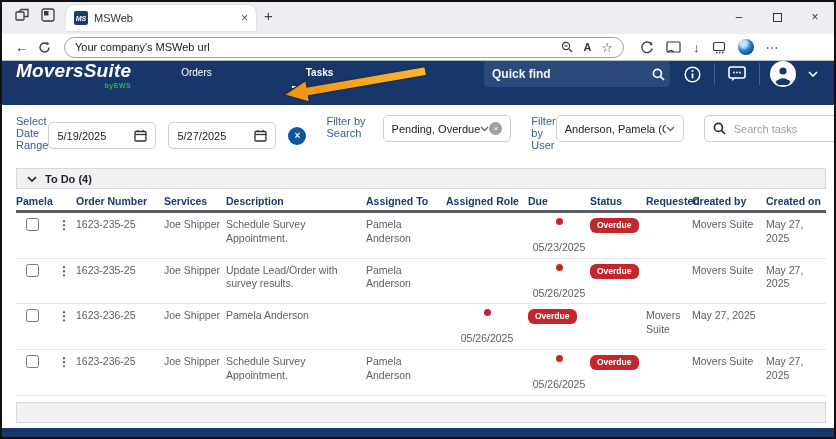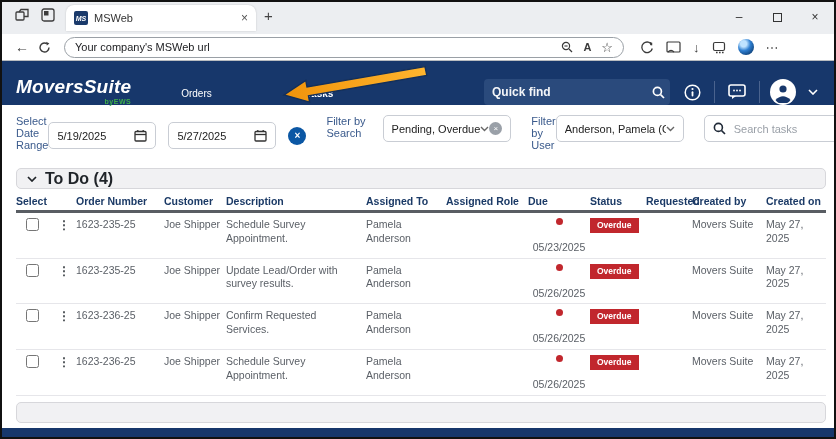--- a/index.html
+++ b/index.html
@@ -23,21 +23,21 @@
   .toolbar { height:27px; background:#fff; display:flex; align-items:center; padding:0 10px; gap:6px; border-bottom:1px solid #b9bcc0; flex:0 0 auto; }
   .nav-ic { font-size:14px; color:#3a3a3a; width:20px; text-align:center; }
   .urlbar { flex:0 0 560px; height:21px; border:1px solid #9aa0a6; border-radius:11px; display:flex; align-items:center; padding:0 10px; gap:8px; }
   .url-text { flex:1; font-size:11px; color:#202124; border:none; outline:none; background:transparent; font-family:"Liberation Sans",sans-serif; }
   .url-icons { display:flex; align-items:center; gap:10px; }
   .toolbar-right { display:flex; align-items:center; gap:12px; margin-left:10px; }
   .mini-ic { color:#3a3a3a; font-size:12px; display:flex; align-items:center; }
   .avatar-globe { width:16px; height:16px; border-radius:50%; background:radial-gradient(circle at 35% 30%, #bfe3ff 0 20%, #2f7fd1 45%, #134a86 75%, #0c2c55 100%); }
 
   
-  .appbar { height:44px; background:#17376b; display:flex; align-items:flex-end; padding:0 14px; position:relative; flex:0 0 auto; }
+  .appbar { height:44px; background:#17376b; display:flex; align-items:flex-start; padding:0 14px; position:relative; flex:0 0 auto; }
   .logo { color:#fff; font-style:italic; font-weight:bold; font-size:19px; letter-spacing:.2px; line-height:1; }
   .logo-sub { display:block; text-align:right; font-size:7px; color:#3fae49; font-weight:bold; margin-top:1px; letter-spacing:.5px; }
   .nav-items { display:flex; margin-left:48px; gap:90px; }
   .nav-item { color:#fff; font-size:10px; padding:6px 2px; position:relative; }
   .nav-item.active { font-weight:bold; }
   .nav-item.active::after { content:""; position:absolute; left:-12px; right:-24px; bottom:-4px; height:2px; background:#fff; }
   .arrow-annot { position:absolute; left:276px; top:2px; pointer-events:none; }
   .appbar-right { margin-left:auto; display:flex; align-items:center; gap:10px; }
   .quickfind { width:186px; height:26px; background:#2a4a7c; border-radius:4px; display:flex; align-items:center; padding:0 8px; }
   .quickfind input { flex:1; background:transparent; border:none; outline:none; color:#fff; font-size:12px; font-weight:bold; font-family:"Liberation Sans",sans-serif; }
@@ -59,31 +59,31 @@
   .selectbox { }
   .sel-text { flex:1; white-space:nowrap; overflow:hidden; }
   .gray-clear { width:13px; height:13px; border-radius:50%; background:#9aa0a8; color:#fff; font-size:8px; display:flex; align-items:center; justify-content:center; }
   .searchbox { width:190px; gap:8px; }
   .searchbox input { flex:1; border:none; outline:none; font-size:11px; color:#222; background:transparent; font-family:"Liberation Sans",sans-serif; }
   .searchbox input::placeholder { color:#9aa0a8; }
   .multi-wrap { margin-top:13px; }
   .multi-row { display:flex; align-items:center; gap:14px; }
   .multi-select { width:212px; height:27px; background:#eef0f4; border:1px solid #dfe2e8; border-radius:5px; display:flex; align-items:center; justify-content:flex-end; padding:0 10px; }
 
-  .section-bar { margin-top:12px; height:21px; background:#f1f1f3; border:1px solid #d7d7db; border-radius:5px; display:flex; align-items:center; gap:8px; padding:0 10px; font-size:16px; font-weight:bold; color:#1f2328; }
+  .section-bar { margin-top:12px; height:21px; background:#f1f1f3; border:1px solid #d7d7db; border-radius:0; display:flex; align-items:center; gap:8px; padding:0 10px; font-size:11px; font-weight:bold; color:#1f2328; }
 
   .tgrid { display:grid; grid-template-columns:36px 24px 88px 62px 140px 80px 82px 62px 56px 46px 74px 1fr; align-items:start; }
   .thead { padding:6px 0 3px 0; border-bottom:3px solid #595d63; }
   .thead span { font-size:10.5px; font-weight:bold; color:#1b3a66; }
   .trow { min-height:29px; border-bottom:1px solid #e6e6ea; padding-top:5px; padding-bottom:3px; font-size:10.5px; color:#5a5f66; line-height:1.3; }
   .cb { width:13px; height:13px; margin-left:10px; }
   .kebab { color:#3f4449; font-size:12px; font-weight:bold; text-align:center; }
   .due-cell { display:flex; align-items:center; gap:16px; white-space:nowrap;flex-direction:column; }
   .red-dot { width:7px; height:7px; border-radius:50%; background:#c1272d; flex:0 0 auto; }
-  .badge { display:inline-block; background:#c1272d; color:#fff; font-size:8.5px; font-weight:bold; padding:2px 7px; border-radius:0; }
+  .badge { display:inline-block; background:#c1272d; color:#fff; font-size:8.5px; font-weight:bold; padding:2px 7px; border-radius:6px; }
 
   .bottom-strip { height:9px; background:#17376b; flex:0 0 auto; }
 
   svg { display:block; }
 </style>
 </head>
 <body>
 
 <div class="screen">
 
@@ -300,24 +300,24 @@
     <div class="section-bar">
       <span>
         <svg width="10" height="6" viewBox="0 0 10 6">
             <polyline points="1,1 5,5 9,1" fill="none" stroke="#1f2328" stroke-width="1.7"></polyline>
           </svg>
       </span>
       <span>To Do (4)</span>
     </div>
 
     <div class="tgrid thead">
-      <span>Select</span>
+      <span>Pamela</span>
       <span></span>
       <span>Order Number</span>
-      <span>Customer</span>
+      <span>Services</span>
       <span>Description</span>
       <span>Assigned To</span>
       <span>Assigned Role</span>
       <span>Due</span>
       <span>Status</span>
       <span>Requested</span>
       <span>Created by</span>
       <span>Created on</span>
     </div>
 
@@ -355,21 +355,20 @@
       <span></span>
       <span>Movers Suite</span>
       <span>May 27, 2025</span>
     </div>
 
     <div class="tgrid trow">
       <span><input type="checkbox" class="cb" style=""></span>
       <span class="kebab">⋮</span>
       <span>1623-236-25</span>
       <span>Joe Shipper</span>
-      <span style="padding-right:4px;">Confirm Requested Services.</span>
       <span>Pamela Anderson</span>
       <span></span>
       <span class="due-cell">
           <span class="red-dot"></span>
           <span>05/26/2025</span>
         </span>
       <span><span class="badge">Overdue</span></span>
       <span></span>
       <span>Movers Suite</span>
       <span>May 27, 2025</span>

